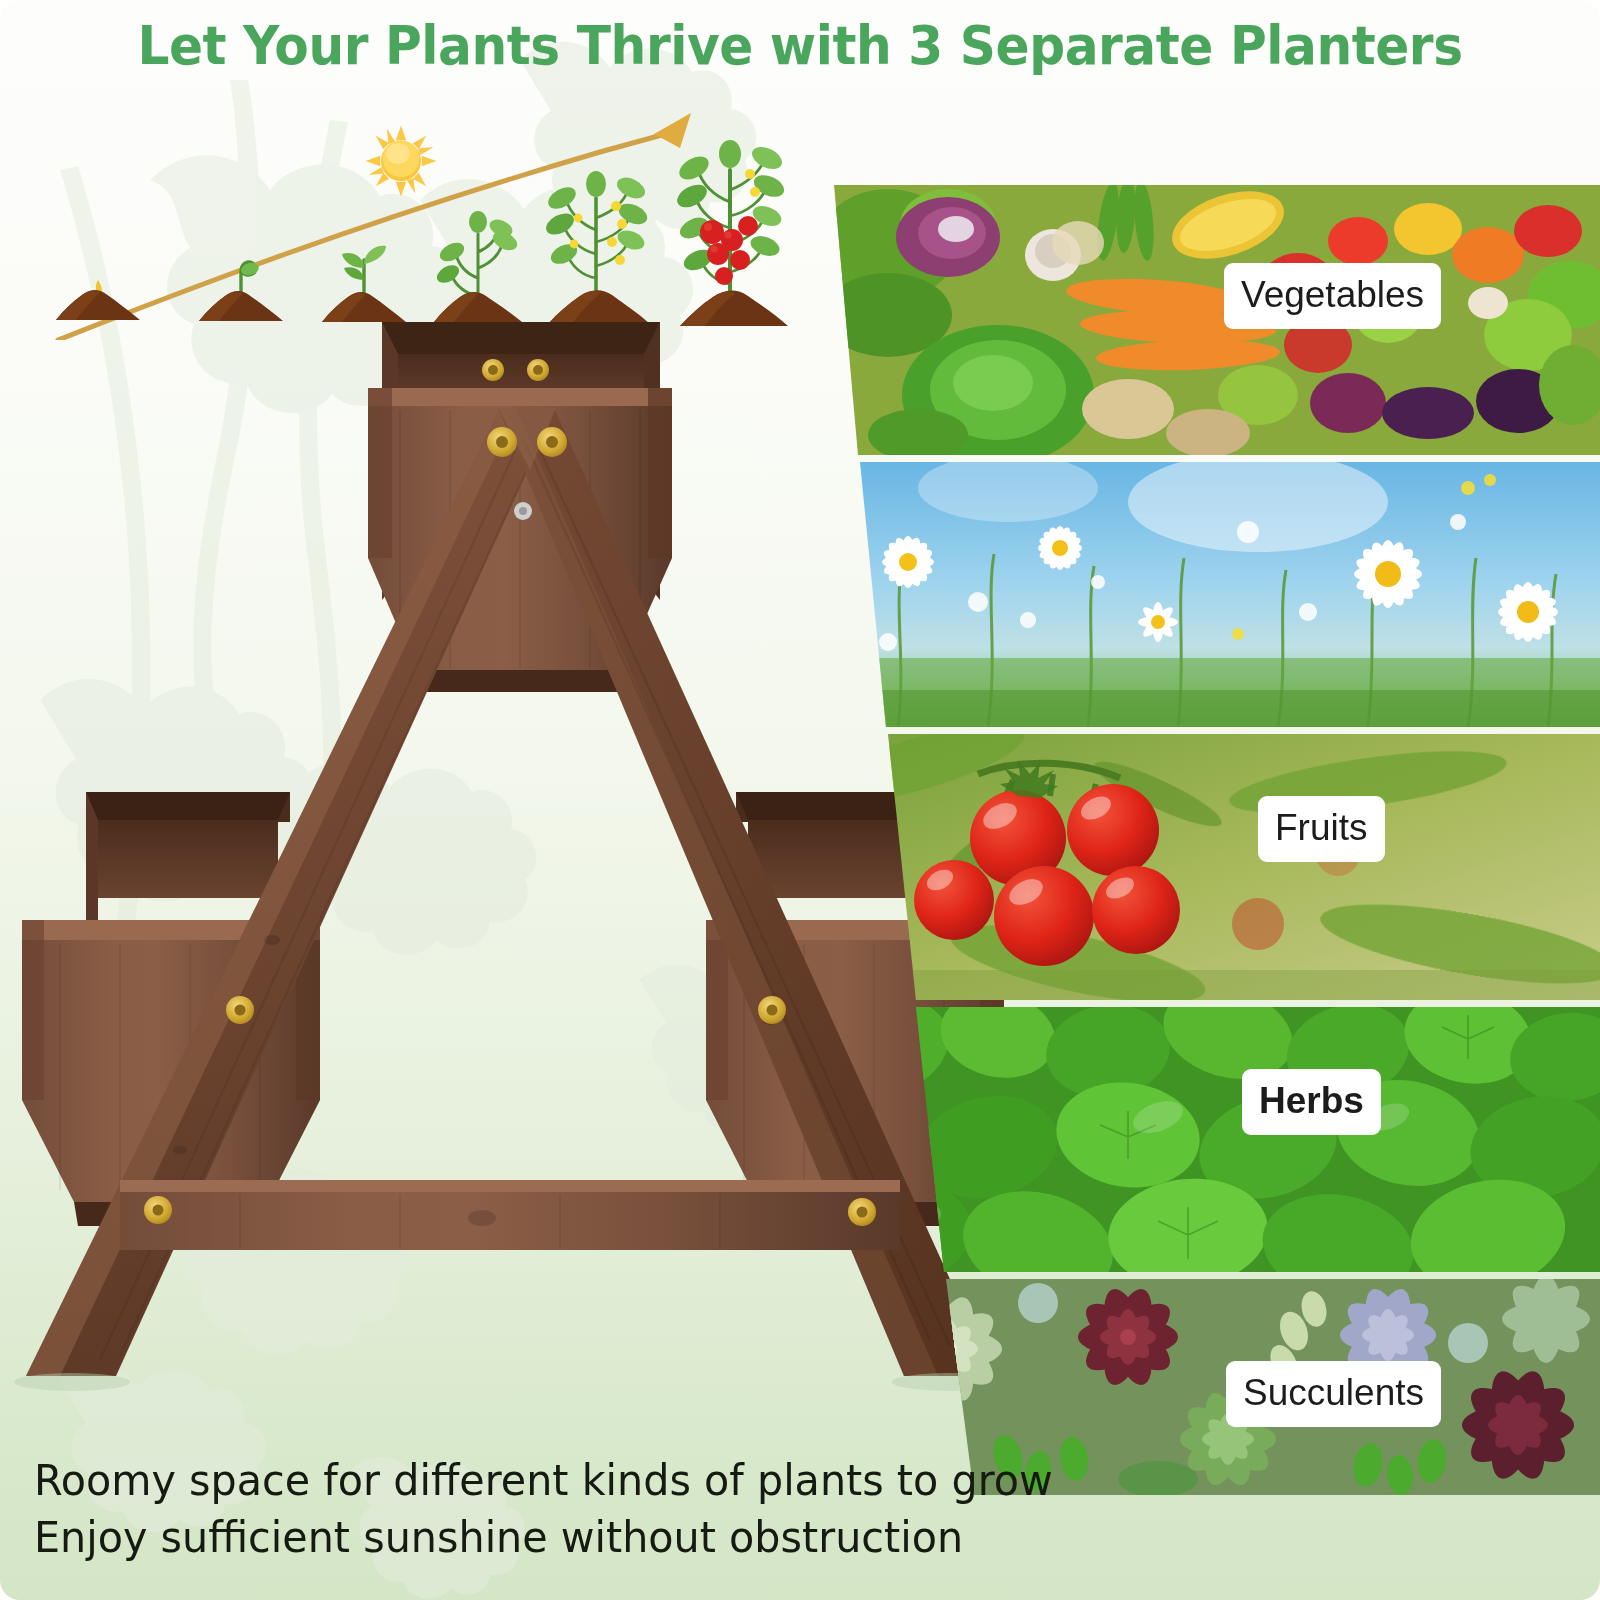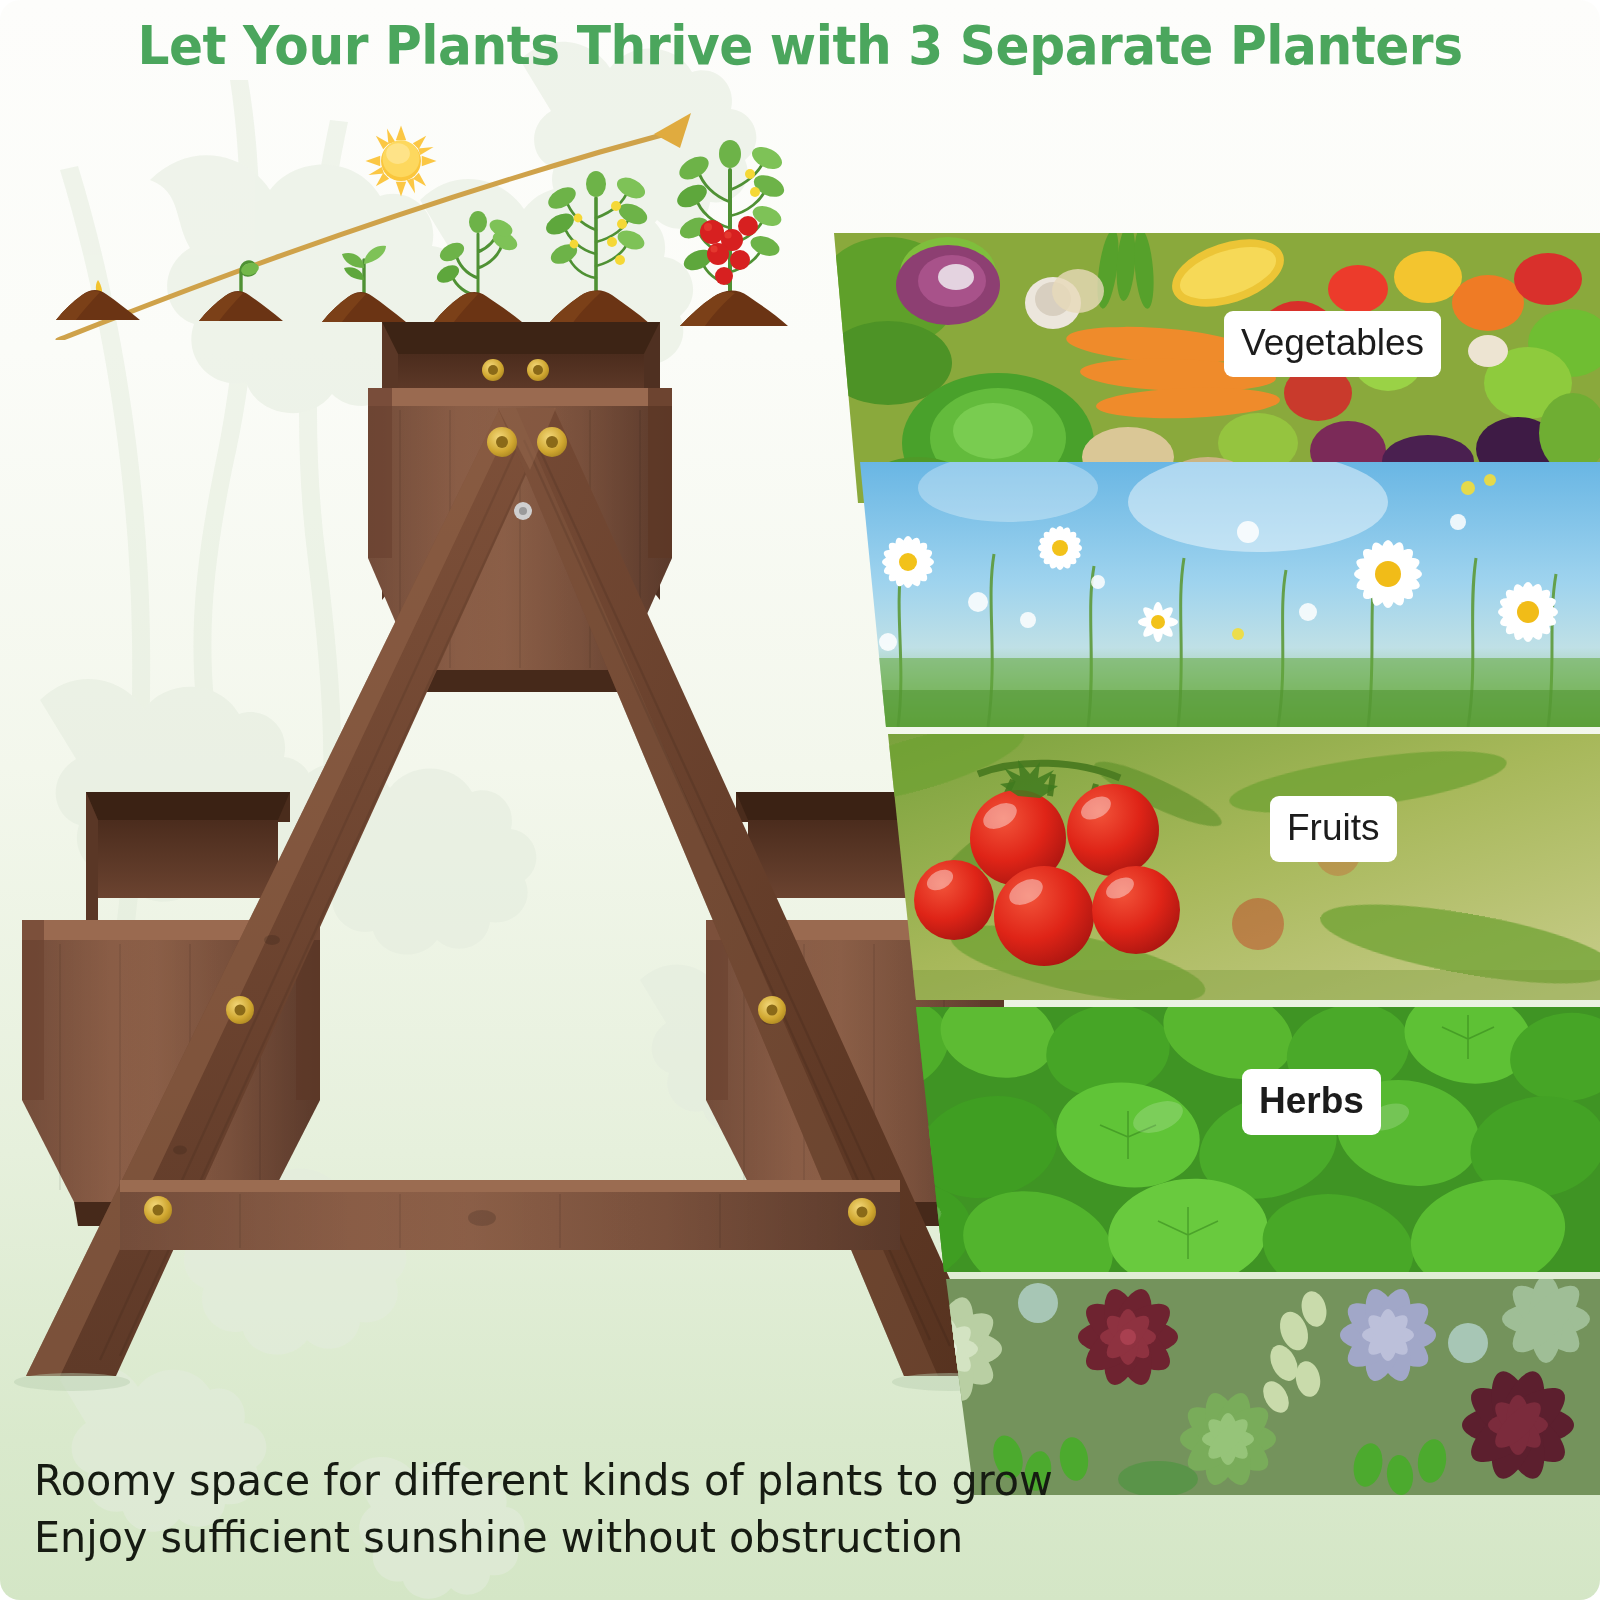--- a/index.html
+++ b/index.html
@@ -365,21 +365,21 @@
       <circle cx="862" cy="912" r="14" fill="url(#screw)"></circle>
         <circle cx="862" cy="912" r="5.5" fill="#8a6a18"></circle>
     </g>
 
     <ellipse cx="72" cy="1082" rx="58" ry="9" fill="#b9cfb0" opacity=".45"></ellipse>
     <ellipse cx="950" cy="1082" rx="58" ry="9" fill="#b9cfb0" opacity=".45"></ellipse>
   </svg>
 
   <div class="panels">
 
-    <div class="panel" style="top:0px;height:270px;clip-path:polygon(6px 0, 772px 0, 772px 270px, 30px 270px);margin-top:48px;">
+    <div class="panel" style="top:0px;height:270px;clip-path:polygon(6px 0, 772px 0, 772px 270px, 30px 270px);">
       <svg class="photo" viewBox="0 0 772 270" preserveAspectRatio="none">
         <rect width="772" height="270" fill="#8aa93c"></rect>
         <g>
           <ellipse cx="60" cy="60" rx="70" ry="56" fill="#5fa02a"></ellipse>
           <ellipse cx="120" cy="40" rx="48" ry="36" fill="#7fbe3c"></ellipse>
           <ellipse cx="120" cy="52" rx="52" ry="40" fill="#8d3f72"></ellipse>
           <ellipse cx="124" cy="48" rx="34" ry="26" fill="#a8528a"></ellipse>
           <ellipse cx="128" cy="44" rx="18" ry="13" fill="#e4d3e0"></ellipse>
           <ellipse cx="225" cy="70" rx="28" ry="26" fill="#ece6dc"></ellipse>
           <ellipse cx="225" cy="66" rx="18" ry="17" fill="#d8cfc0"></ellipse>
@@ -572,21 +572,21 @@
             <ellipse cx="112" cy="146" rx="14" ry="9" transform="rotate(-28 112 146)"></ellipse>
           </g>
           <g fill="#3f7a1e">
             <path d="M190 62 l-18 -12 l14 -2 l-10 -14 l16 8 l-2 -16 l12 14 l10 -12 l-2 16 l16 -8 l-10 14 l14 2 l-18 12 z" opacity=".85"></path>
           </g>
         </g>
         <circle cx="430" cy="190" r="26" fill="#c4381f" opacity=".45"></circle>
         <circle cx="510" cy="120" r="22" fill="#cf4425" opacity=".3"></circle>
         <rect y="236" width="772" height="30" fill="#7b9b3c" opacity=".4"></rect>
       </svg>
-      <div class="badge" style="left:442px;top:62px;">Fruits</div>
+      <div class="badge" style="left:430px;top:62px;">Fruits</div>
     </div>
 
     <div class="panel" style="top:822px;height:265px;clip-path:polygon(88px 0, 772px 0, 772px 265px, 116px 265px);font-weight:bold;">
       <svg class="photo" viewBox="0 0 772 265" preserveAspectRatio="none">
         <rect width="772" height="265" fill="#3f9424"></rect>
         <g>
           <ellipse cx="60" cy="40" rx="62" ry="46" fill="#4fae2a" transform="rotate(-18 60 40)"></ellipse>
           <ellipse cx="170" cy="28" rx="58" ry="42" fill="#5dbb33" transform="rotate(12 170 28)"></ellipse>
           <ellipse cx="280" cy="44" rx="62" ry="46" fill="#46a526" transform="rotate(-8 280 44)"></ellipse>
           <ellipse cx="400" cy="26" rx="66" ry="44" fill="#58b72f" transform="rotate(16 400 26)"></ellipse>
@@ -735,20 +735,21 @@
             <circle cx="640" cy="64" r="20"></circle>
               <circle cx="40" cy="30" r="24"></circle>
             <circle cx="210" cy="24" r="20"></circle>
           </g>
           <g fill="#46963b" opacity=".55">
             <ellipse cx="330" cy="200" rx="40" ry="18"></ellipse>
             <ellipse cx="100" cy="124" rx="34" ry="16"></ellipse>
           </g>
         </g>
       </svg>
+      <div class="badge" style="left:398px;top:82px;">Succulents</div>
     </div>
   </div>
 
   <div class="copy">
     <div>Roomy space for different kinds of plants to grow</div>
     <div>Enjoy sufficient sunshine without obstruction</div>
   </div>
 
 </div>
 

